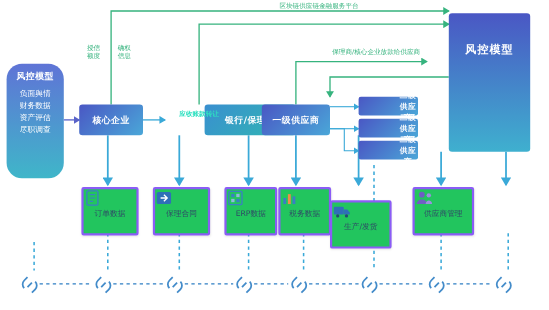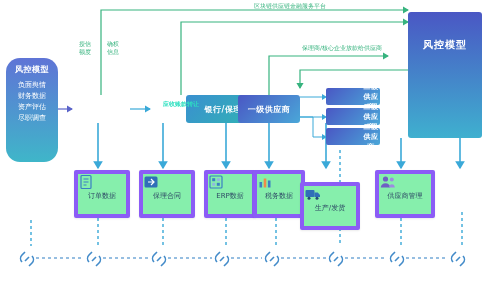--- a/index.html
+++ b/index.html
@@ -31,21 +31,21 @@
   #fund{left:408px;top:12px;width:74px;height:126px;background:linear-gradient(180deg,#4a57c4 0%,#3fb0cf 100%);border-radius:3px;font-size:10px;font-weight:bold;letter-spacing:1px;align-items:flex-start;padding-top:26px;}
 
   .sbox{left:326px;width:54px;height:17px;background:linear-gradient(135deg,#4a57c4 0%,#4aa7d8 100%);border-radius:2px;font-size:7px;padding-left:36px;}
   #s1{top:88px;}
   #s2{top:108px;}
   #s3{top:128px;}
 
   
   .card{
     position:absolute;top:170px;height:40px;
-    background:#86efac;border:4px solid #8b5cf6;border-radius:2px;
+    background:#22c55e;border:2px solid #8b5cf6;border-radius:2px;
     box-shadow:0 1px 2px rgba(0,0,0,.08);
     display:flex;flex-direction:column;align-items:center;justify-content:center;
     color:#2f4b66;font-size:7px;
   }
   .card .ci{margin-bottom:3px;display:block;}
   .card .ct{white-space:nowrap;}
   #c1{left:74px;width:48px;}
   #c2{left:139px;width:48px;}
   #c3{left:204px;width:44px;}
   #c4{left:253px;width:44px;}
@@ -163,20 +163,21 @@
   </svg>
 
   <div class="node" id="risk">
     <div class="t">风控模型</div>
     <div class="sub">负面舆情</div>
     <div class="sub">财务数据</div>
     <div class="sub">资产评估</div>
     <div class="sub">尽职调查</div>
   </div>
 
+  <div class="node mbox" id="core">核心企业</div>
   <div class="node mbox" id="bank">银行/保理商</div>
   <div class="node mbox" id="sup1">一级供应商</div>
   <div class="node mbox sbox" id="s1">二级供应商</div>
   <div class="node mbox sbox" id="s2">二级供应商</div>
   <div class="node mbox sbox" id="s3">二级供应商</div>
   <div class="node" id="fund">风控模型</div>
 
   <div class="lbl" style="left:200px;top:2px;width:180px;">区块链供应链金融服务平台</div>
   <div class="lbl" style="left:282px;top:44px;width:120px;">保理商/核心企业放款给供应商</div>
   <div class="lbl" style="left:72px;top:40px;width:26px;">授信

